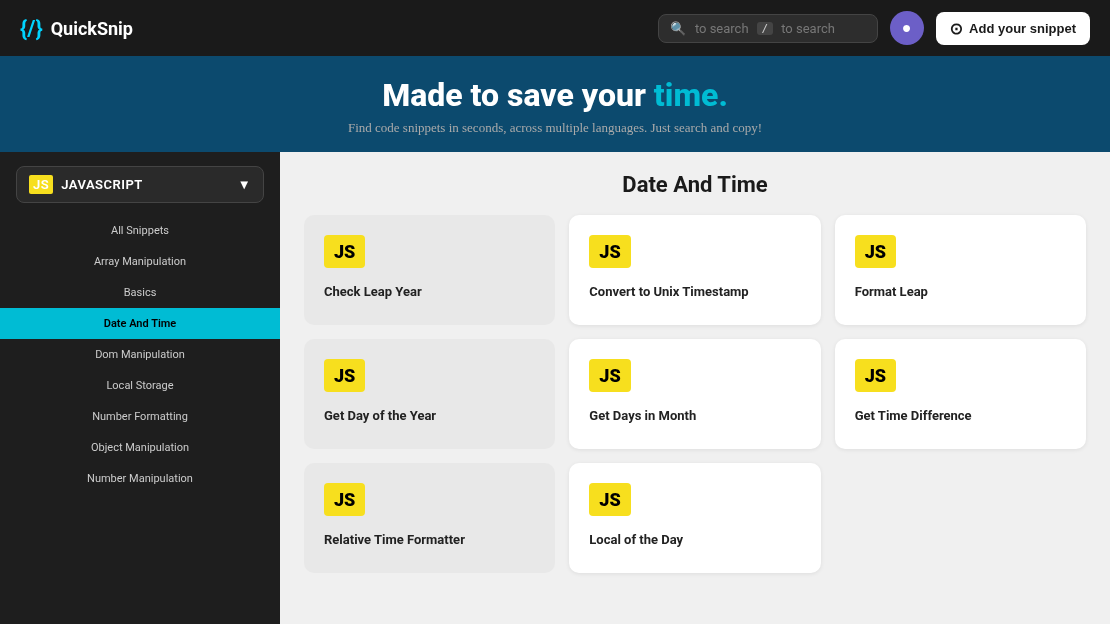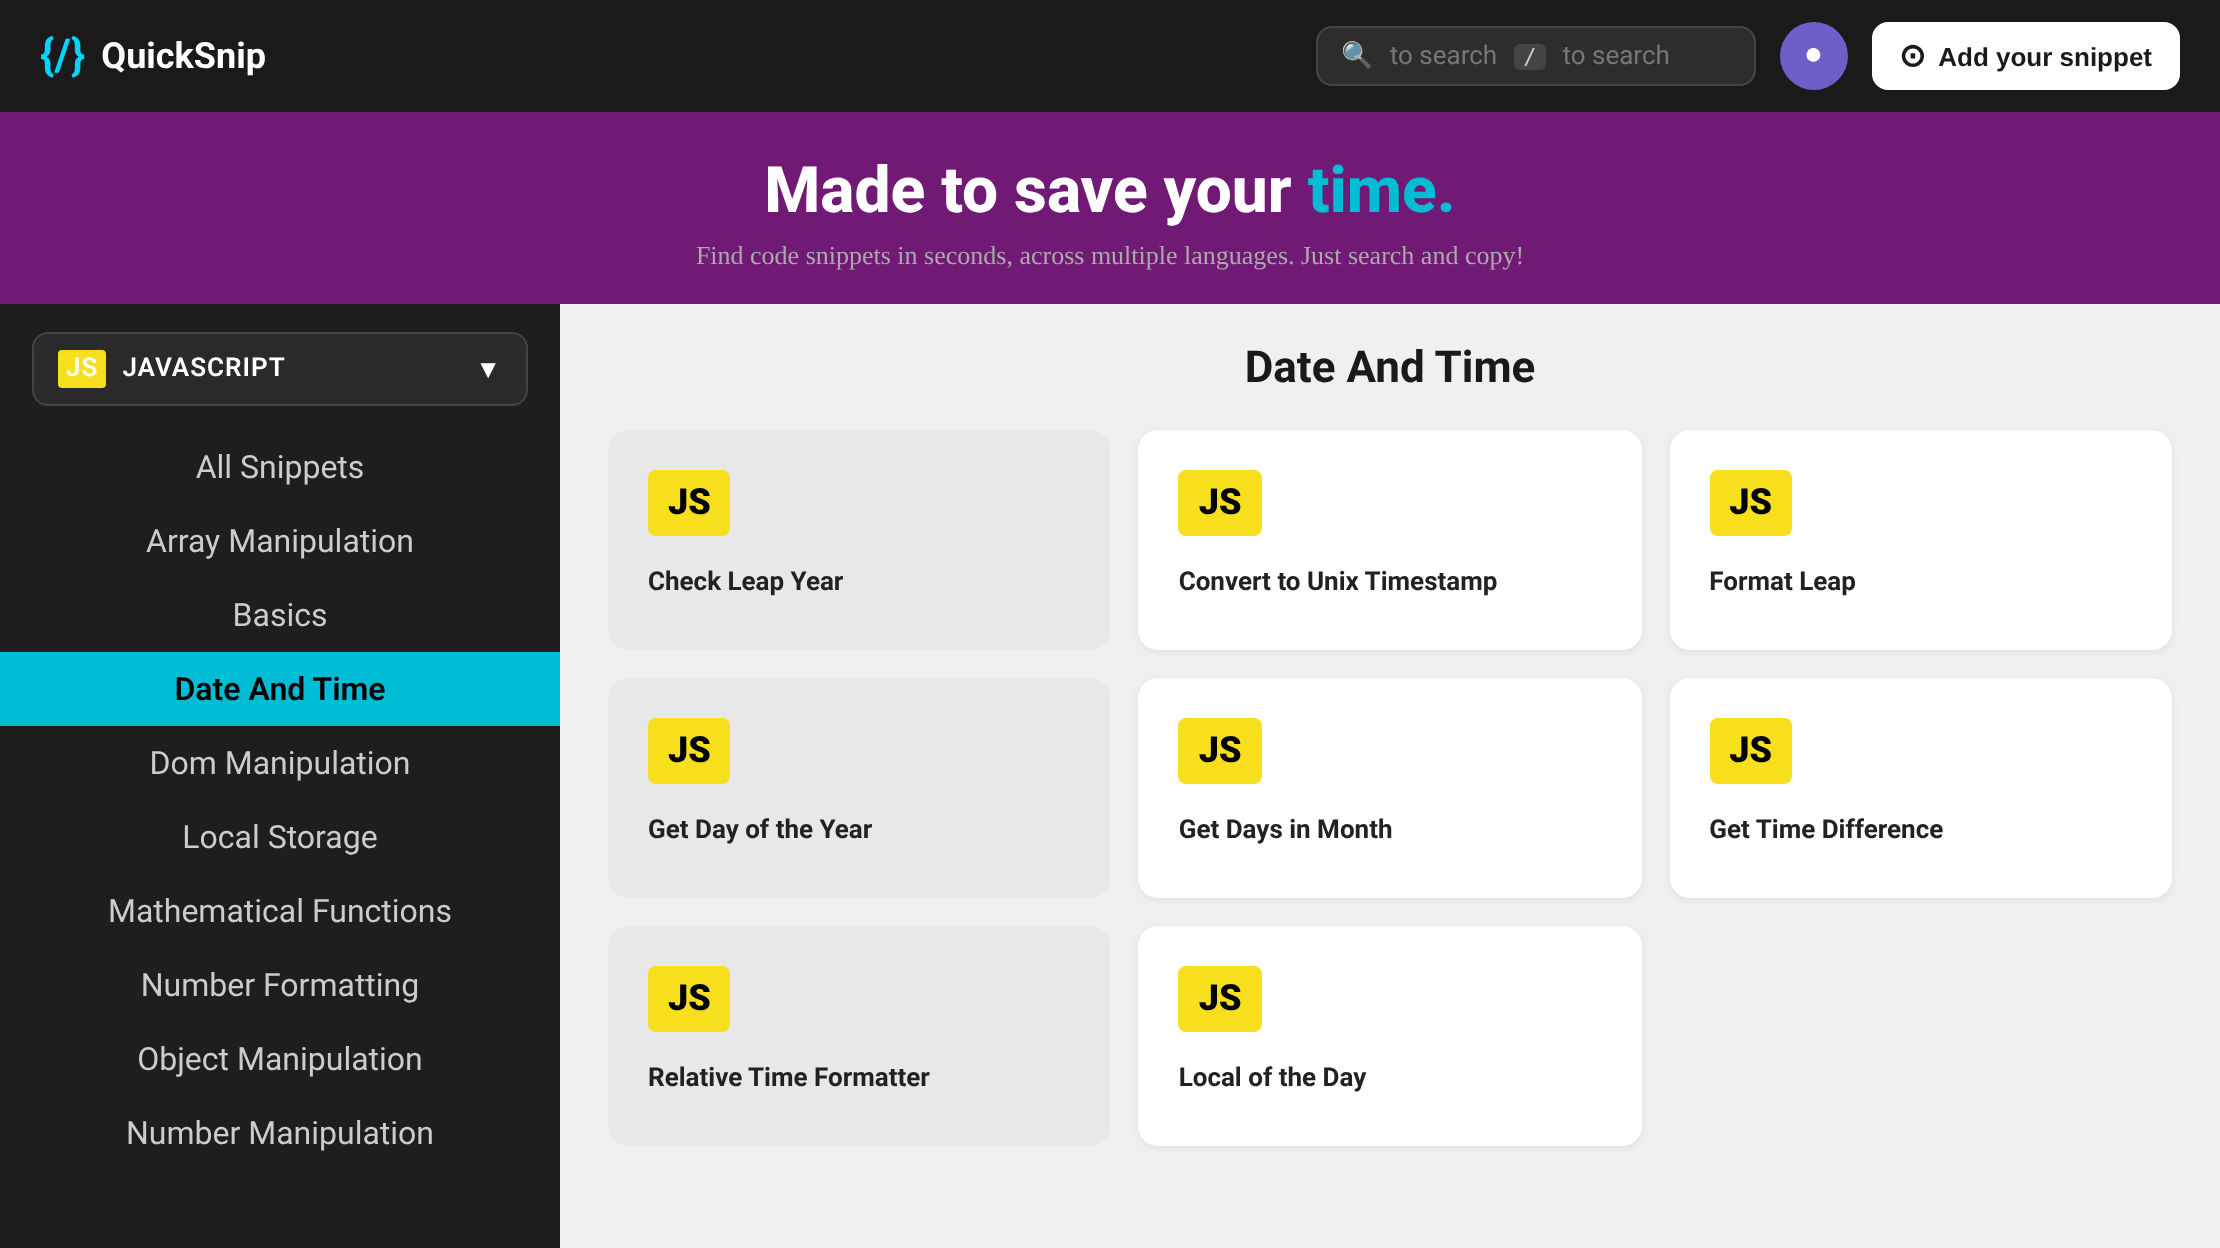--- a/index.html
+++ b/index.html
@@ -82,21 +82,21 @@
       border: none;
       border-radius: 8px;
       padding: 7px 14px;
       font-size: 13px;
       font-weight: 600;
       cursor: pointer;
     }
 
     
     .hero {
-      background: #701a75;
+      background: #0c4a6e;
       text-align: center;
       padding: 20px 0 16px;
       flex-shrink: 0;
     }
     .hero h1 {
       font-size: 32px;
       font-weight: 800;
       color: #fff;
       line-height: 1.2;
     }
@@ -162,21 +162,21 @@
       color: #aaa;
       font-size: 12px;
     }
 
     .sidebar-nav {
       padding: 4px 0;
     }
     .sidebar-item {
       padding: 9px 36px;
       color: #ccc;
-      font-size: 16px;
+      font-size: 11px;
       cursor: pointer;
       transition: background 0.15s;
     }
     .sidebar-item.active {
       background: #00bcd4;
       color: #000;
       font-weight: 600;
     }
 
     
@@ -295,21 +295,20 @@
       </div>
       <span class="chevron-down">▼</span>
     </div>
     <nav class="sidebar-nav">
     <div class="sidebar-item">All Snippets</div>
         <div class="sidebar-item">Array Manipulation</div>
         <div class="sidebar-item">Basics</div>
         <div class="sidebar-item active">Date And Time</div>
         <div class="sidebar-item">Dom Manipulation</div>
         <div class="sidebar-item">Local Storage</div>
-        <div class="sidebar-item">Mathematical Functions</div>
         <div class="sidebar-item">Number Formatting</div>
         <div class="sidebar-item">Object Manipulation</div>
         <div class="sidebar-item">Number Manipulation</div>
       </nav>
   </div>
 
   <div class="content">
     <div class="content-inner">
       <div class="section-title">Date And Time</div>
       <div class="cards-grid">

